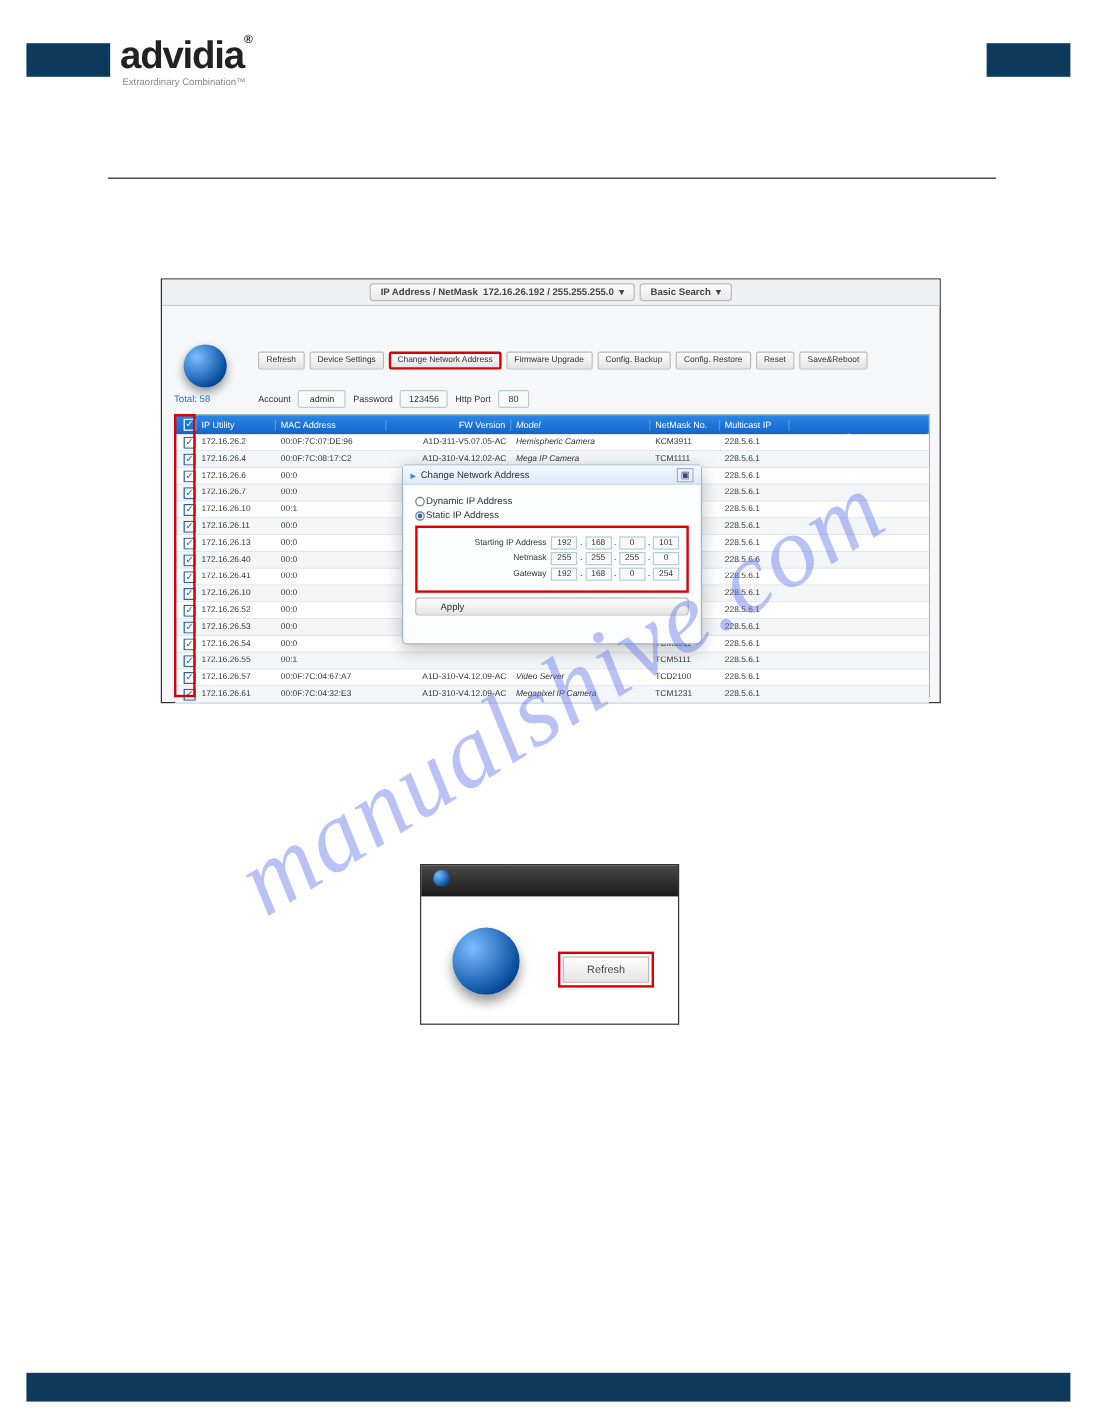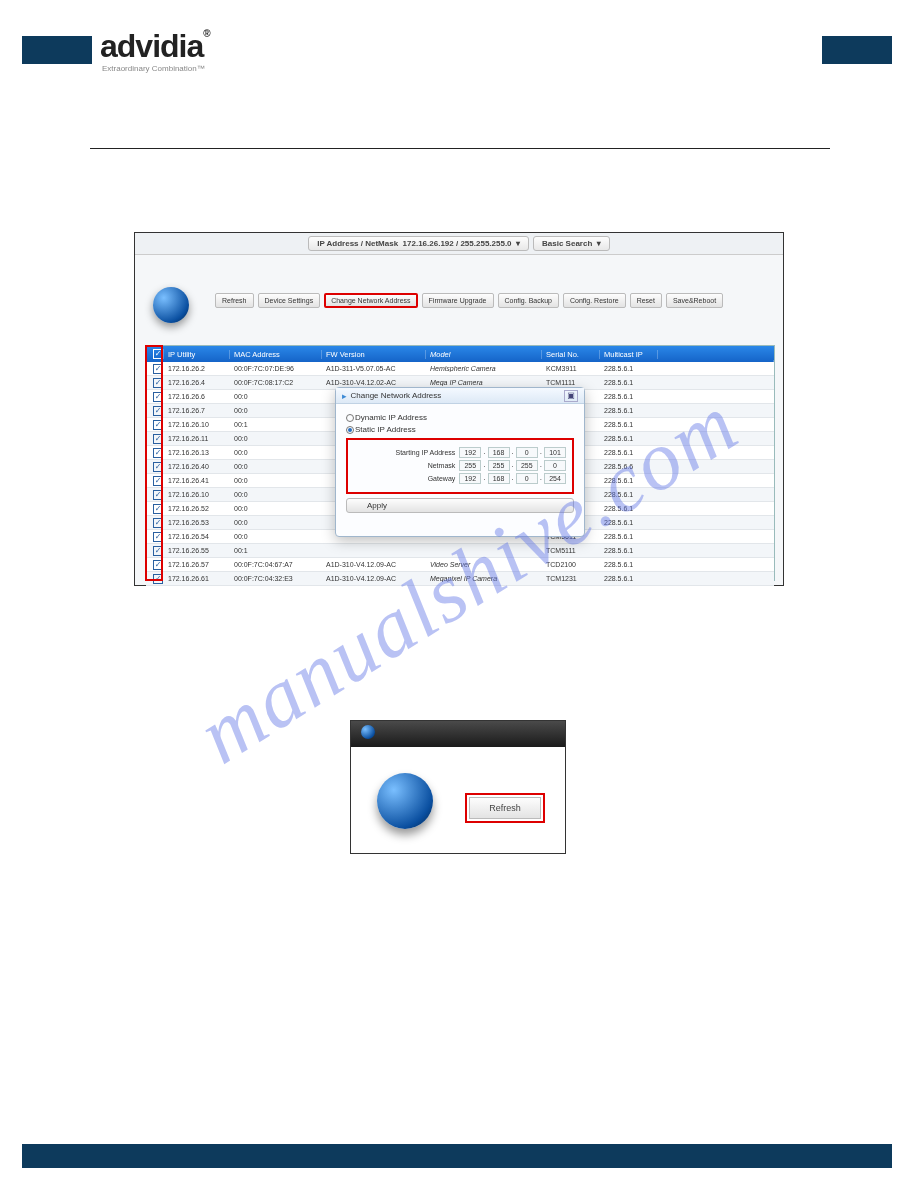--- a/index.html
+++ b/index.html
@@ -114,21 +114,21 @@
     border: 1px solid #9bb;
   }
   .thead {
     height: 16px; background: linear-gradient(#2a87e8,#1564c8);
     display: flex; color: #fff; font-size: 7.5px; align-items: center;
   }
   .th { padding: 0 4px; border-right: 1px solid rgba(255,255,255,.25); }
   .col-chk { width: 18px; text-align: center; }
   .col-ip { width: 66px; }
   .col-mac { width: 92px; }
-  .col-fw { width: 104px; }
+  .col-fw { width: 104px; text-align: right; }
   .col-model { width: 116px; font-style: italic; }
   .col-ser { width: 58px; }
   .col-mc { width: 58px; }
   .col-stat { flex: 1; text-align: center; margin-top: 20px; }
   .tbody { position: absolute; top: 16px; left: 0; right: 0; bottom: 0; }
   .row {
     height: 14px; display: flex; align-items: center;
     font-size: 7px; background: #fff; border-bottom: 1px solid #e2e6ea;
   }
   .row:nth-child(even) { background: #f3f6f9; }
@@ -254,29 +254,39 @@
     <div class="tool-btn">Refresh</div>
     <div class="tool-btn">Device Settings</div>
     <div class="tool-btn hl">Change Network Address</div>
     <div class="tool-btn">Firmware Upgrade</div>
     <div class="tool-btn">Config. Backup</div>
     <div class="tool-btn">Config. Restore</div>
     <div class="tool-btn">Reset</div>
     <div class="tool-btn">Save&amp;Reboot</div>
   </div>
 
+  <div class="acctbar">
+    <span class="total">Total: 58</span>
+    <span style="width:28px"></span>
+    <span class="lbl">Account</span>
+    <span class="inp">admin</span>
+    <span class="lbl">Password</span>
+    <span class="inp">123456</span>
+    <span class="lbl">Http Port</span>
+    <span class="inp" style="min-width:26px">80</span>
+  </div>
 
   <div class="grid">
     <div class="thead">
       <div class="th col-chk"><span class="chk" style="border-color:#fff;color:#fff">✓</span></div>
       <div class="th col-ip">IP Utility</div>
       <div class="th col-mac">MAC Address</div>
       <div class="th col-fw">FW Version</div>
       <div class="th col-model">Model</div>
-      <div class="th col-ser">Serial No.</div>
+      <div class="th col-ser">NetMask No.</div>
       <div class="th col-mc">Multicast IP</div>
       <div class="th col-stat">Status</div>
     </div>
     <div class="tbody" id="rows">
         <div class="row">
           <div class="td col-chk-box"><span class="chk">✓</span></div>
           <div class="td col-ip">172.16.26.2</div>
           <div class="td col-mac">00:0F:7C:07:DE:96</div>
           <div class="td col-fw">A1D-311-V5.07.05-AC</div>
           <div class="td col-model">Hemispheric Camera</div>

